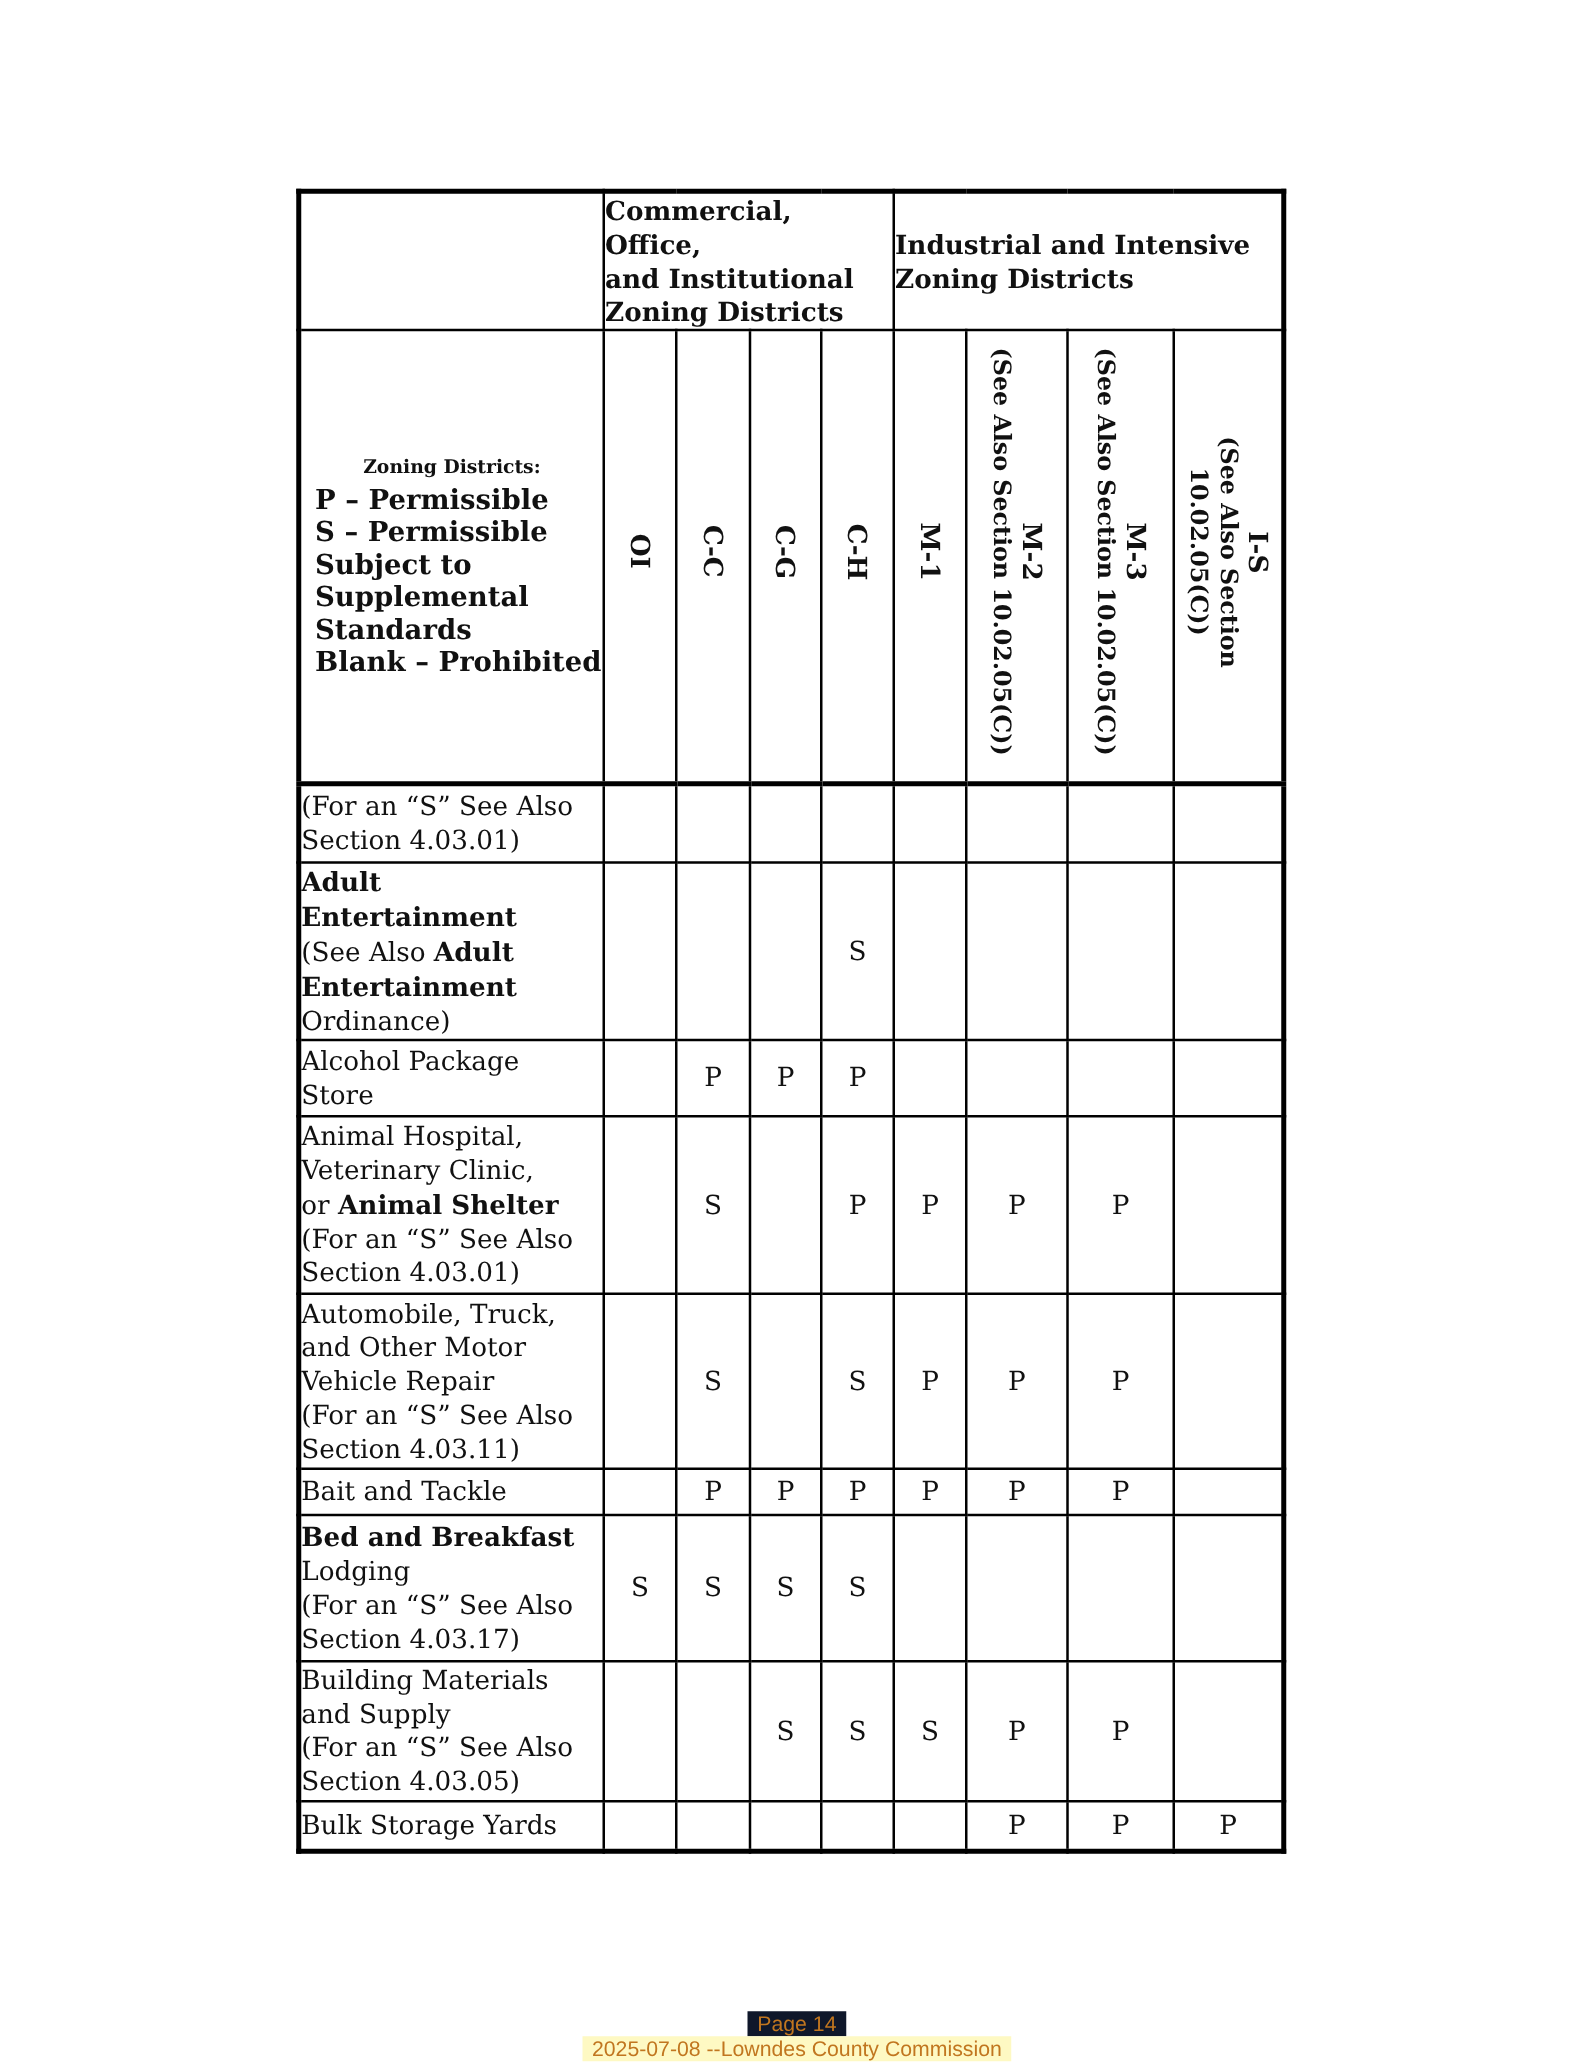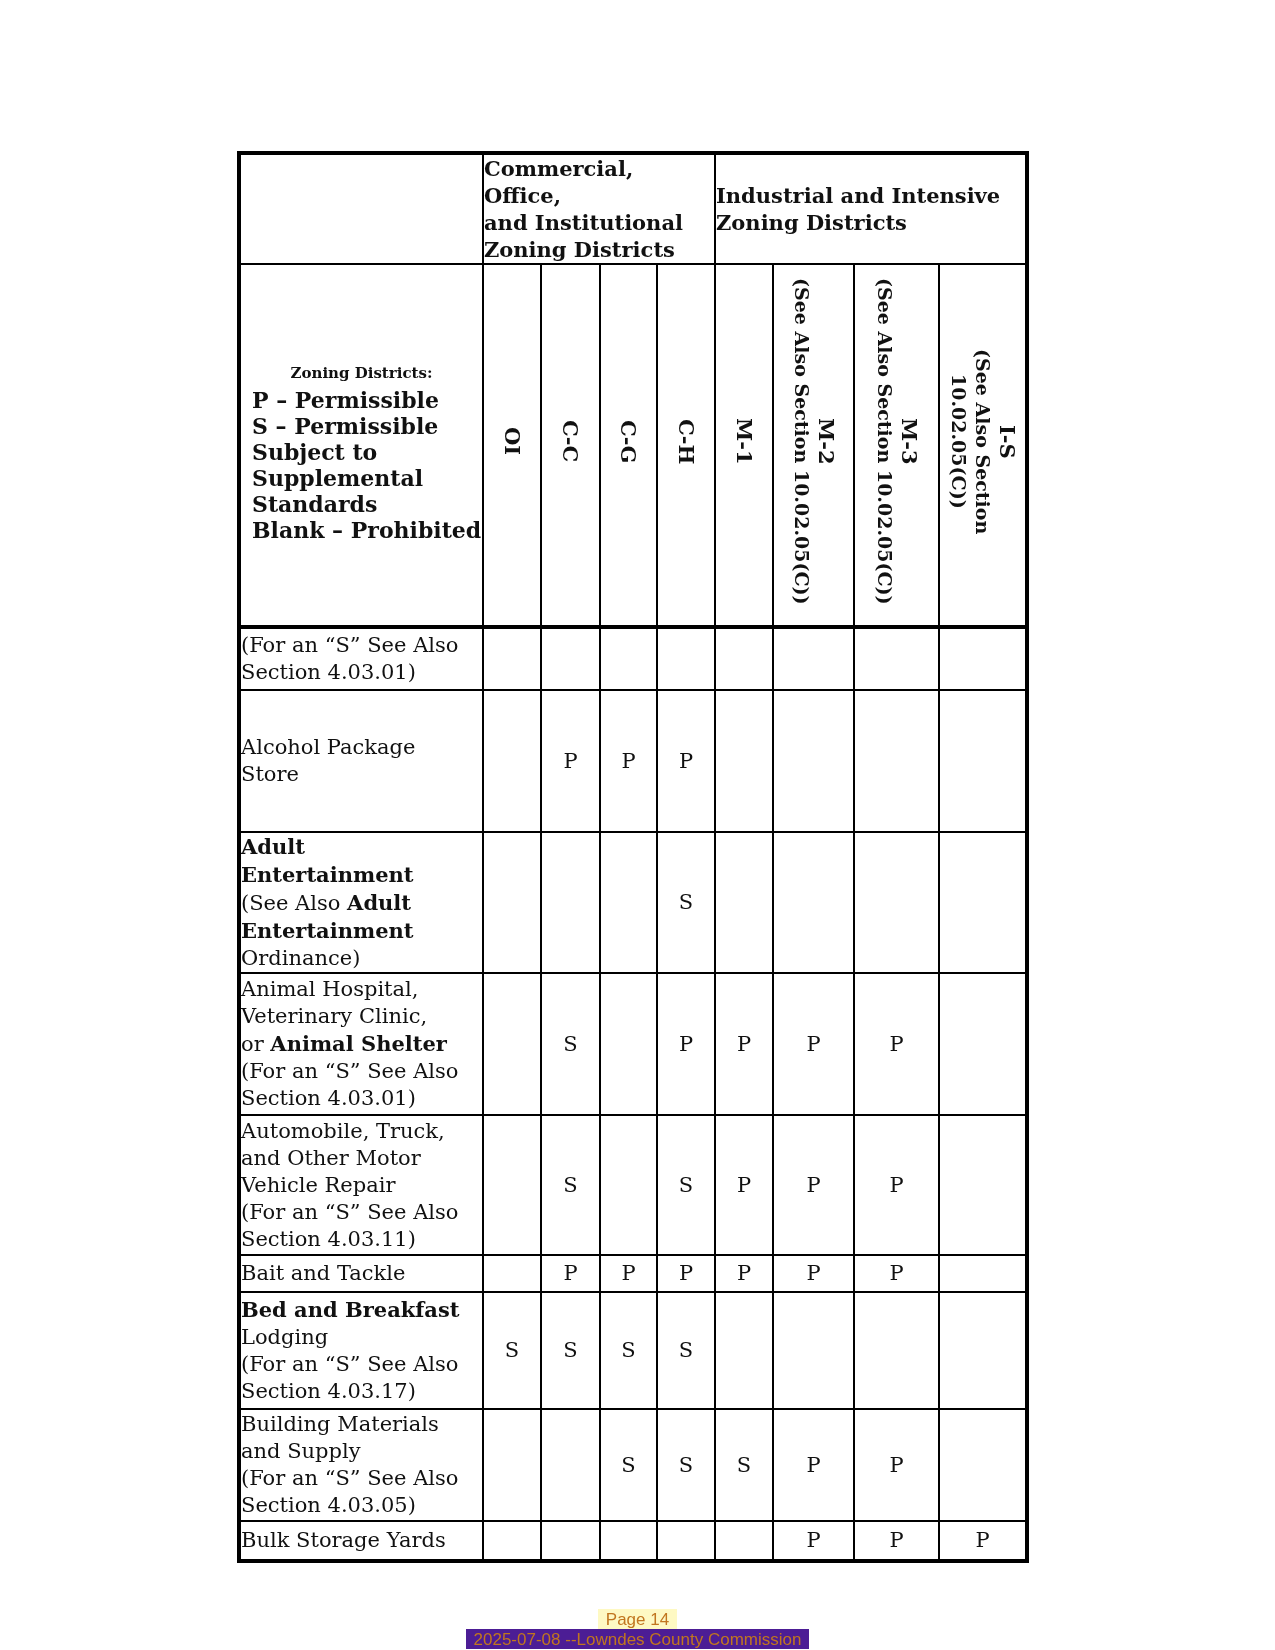--- a/index.html
+++ b/index.html
@@ -152,47 +152,47 @@
           <td class="val-cell"></td>
           <td class="val-cell"></td>
           <td class="val-cell"></td>
           <td class="val-cell thick-right"></td>
           <td class="val-cell"></td>
           <td class="val-cell"></td>
           <td class="val-cell"></td>
           <td class="val-cell"></td>
         </tr>
         <tr>
-          <td class="label-cell"><span>Alcohol Package
-Store</span></td>
-          <td class="val-cell"></td>
-          <td class="val-cell">P</td>
-          <td class="val-cell">P</td>
-          <td class="val-cell thick-right">P</td>
-          <td class="val-cell"></td>
-          <td class="val-cell"></td>
-          <td class="val-cell"></td>
-          <td class="val-cell"></td>
-        </tr>
-        <tr>
           <td class="label-cell"><span class="b">Adult
 Entertainment
 </span><span>(See Also </span><span class="b">Adult
 Entertainment</span><span>
 Ordinance)</span></td>
           <td class="val-cell"></td>
           <td class="val-cell"></td>
           <td class="val-cell"></td>
           <td class="val-cell thick-right">S</td>
           <td class="val-cell"></td>
           <td class="val-cell"></td>
           <td class="val-cell"></td>
           <td class="val-cell"></td>
         </tr>
         <tr>
+          <td class="label-cell"><span>Alcohol Package
+Store</span></td>
+          <td class="val-cell"></td>
+          <td class="val-cell">P</td>
+          <td class="val-cell">P</td>
+          <td class="val-cell thick-right">P</td>
+          <td class="val-cell"></td>
+          <td class="val-cell"></td>
+          <td class="val-cell"></td>
+          <td class="val-cell"></td>
+        </tr>
+        <tr>
           <td class="label-cell"><span>Animal Hospital,
 Veterinary Clinic,
 or </span><span class="b">Animal Shelter</span><span>
 (For an “S” See Also
 Section 4.03.01)</span></td>
           <td class="val-cell"></td>
           <td class="val-cell">S</td>
           <td class="val-cell"></td>
           <td class="val-cell thick-right">P</td>
           <td class="val-cell">P</td>
@@ -264,18 +264,18 @@
           <td class="val-cell">P</td>
           <td class="val-cell">P</td>
           <td class="val-cell">P</td>
         </tr>
       </tbody>
   </table>
 </div>
 
 <div class="footer">
   <div>
-    <span class="hl" style="background: #fef9c3; color: rgb(193, 118, 31);">Page 14</span>
+    <span class="hl" style="background: #0f172a; color: rgb(193, 118, 31);">Page 14</span>
   </div>
   <div>
-    <span class="hl" style="background: #4c1d95; color: rgb(193, 118, 31);">2025-07-08 --Lowndes County Commission</span>
+    <span class="hl" style="background: #fef9c3; color: rgb(193, 118, 31);">2025-07-08 --Lowndes County Commission</span>
   </div>
 </div>
 
 </body></html>

